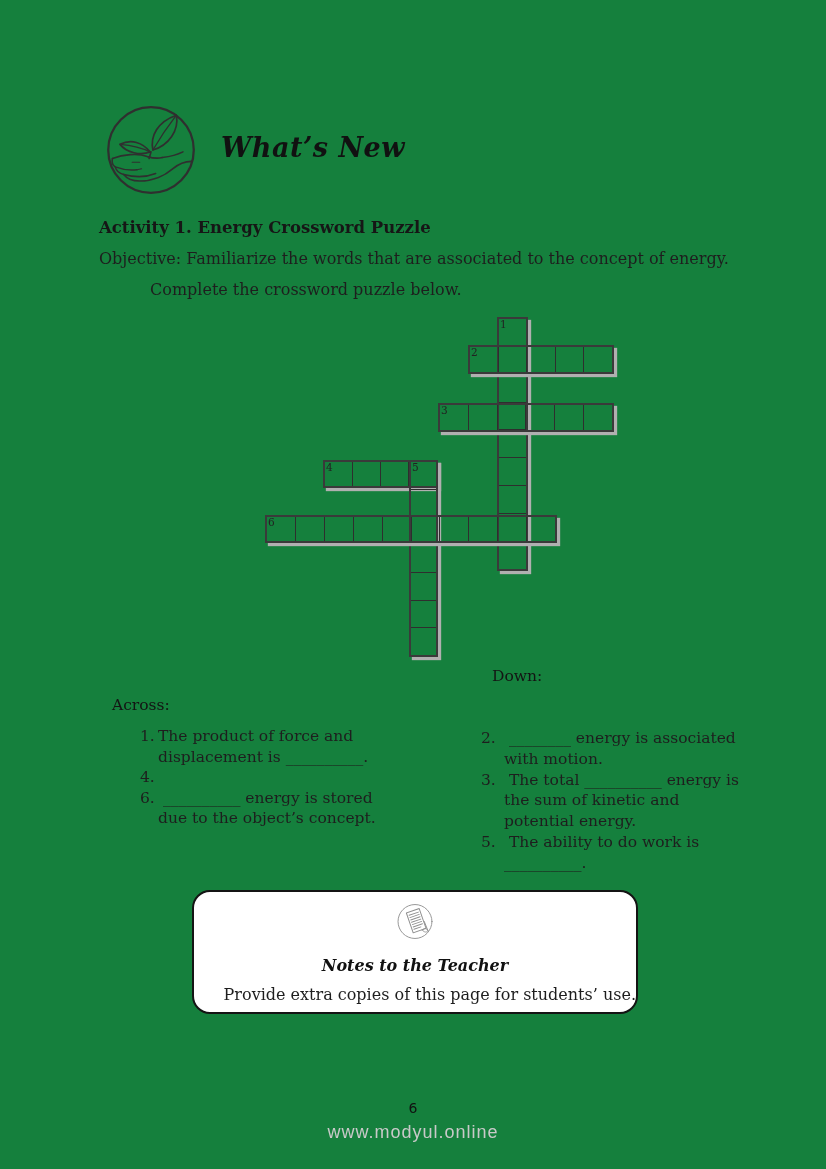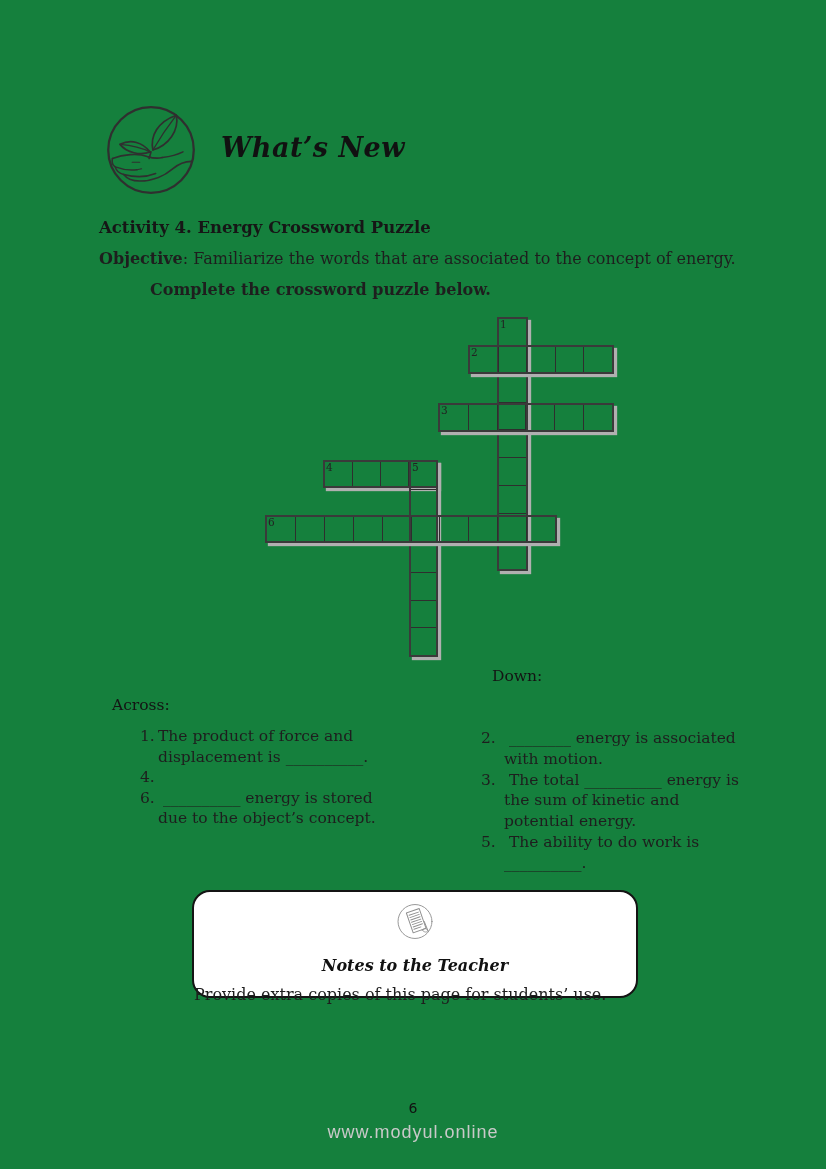--- a/index.html
+++ b/index.html
@@ -18,22 +18,22 @@
   .logo{left:104px;top:103px;width:94px;height:94px;}
   .page-title{
     left:221px;top:132px;
     font-size:27px;font-weight:bold;font-style:italic;
     letter-spacing:0.5px;color:#111;
   }
 
   
   .activity-heading{left:99px;top:218px;font-size:16.5px;font-weight:bold;color:#161616;}
   .objective-line{left:99px;top:249px;font-size:16px;}
-  .objective-line b{font-weight:bold;}
-  .instruction{left:150px;top:280px;font-size:16px;font-weight:bold;}
+  .objective-line b{font-weight:normal;}
+  .instruction{left:150px;top:280px;font-size:16px;}
 
   
   .crossword{left:0;top:0;width:826px;height:1169px;pointer-events:none;}
   .cw-word{
     position:absolute;display:flex;
     border:2px solid #3a3a3a;
     box-shadow:3px 3px 1px #b0b0b0;
     box-sizing:border-box;background:transparent;
   }
   .cw-word.h{flex-direction:row;}
@@ -57,31 +57,31 @@
   .across-list{left:140px;top:726px;width:270px;}
   .down-list{left:481px;top:728px;width:280px;line-height:20.8px;}
   .clue-item{display:flex;}
   .clue-num{flex:0 0 auto;}
   .across-list .clue-num{width:18px;}
   .down-list .clue-num{width:23px;}
   .clue-text{white-space:pre-wrap;}
 
   
   .notes-box{
-    left:192px;top:890px;width:446px;height:108px;
+    left:192px;top:890px;width:446px;height:124px;
     border:2px solid #141414;border-radius:18px;
     box-sizing:border-box;background:#fff;
   }
   .notes-icon{position:absolute;left:50%;top:11px;transform:translateX(-50%);width:37px;height:37px;}
   .notes-heading{
     position:absolute;top:64px;left:0;width:100%;text-align:center;
     font-size:16px;font-weight:bold;font-style:italic;color:#111;
   }
   .notes-body{
-    position:absolute;top:93px;left:0;width:100%;text-align:left;
+    position:absolute;top:93px;left:0;width:100%;text-align:right;
     font-size:16px;color:#1e1e1e;
   }
 
   
   .page-number{
     left:0;top:1100px;width:826px;text-align:center;
     font-family:"DejaVu Sans","Liberation Sans",sans-serif;
     font-size:14px;color:#111;
   }
   .watermark{
@@ -111,21 +111,21 @@
       <path d="M9 59 C8 63, 9 66, 12 68 C20 71, 28 72, 35 71" stroke-width="1.6"></path>
       <path d="M12 68 C13 72, 16 75, 21 76 C32 79, 45 79, 55 75" stroke-width="1.6"></path>
       <path d="M21 76 C24 80, 30 83, 38 83 C52 83, 65 77, 73 70 C79 65, 86 62, 93 62" stroke-width="1.8"></path>
       <path d="M62 58 C70 57, 78 55, 84 52" stroke-width="1.6"></path>
       <path d="M35 71 L40 70 M30 63 L38 63" stroke-width="1.2"></path>
     </svg>
   </div>
 
   <div class="abs page-title">What’s New</div>
 
-  <div class="abs activity-heading">Activity 4. Energy Crossword Puzzle</div>
+  <div class="abs activity-heading">Activity 1. Energy Crossword Puzzle</div>
   <div class="abs objective-line"><b>Objective</b><span>: Familiarize the words that are associated to the concept of energy.</span></div>
   <div class="abs instruction">Complete the crossword puzzle below.</div>
 
   <div class="abs crossword">
       <div class="cw-word v" style="left: 497px; top: 317px; width: 31px; height: 253.8px;">
         <div class="cw-cell">
           <span class="cw-num">1</span>
         </div>
         <div class="cw-cell"></div>
         <div class="cw-cell"></div>

